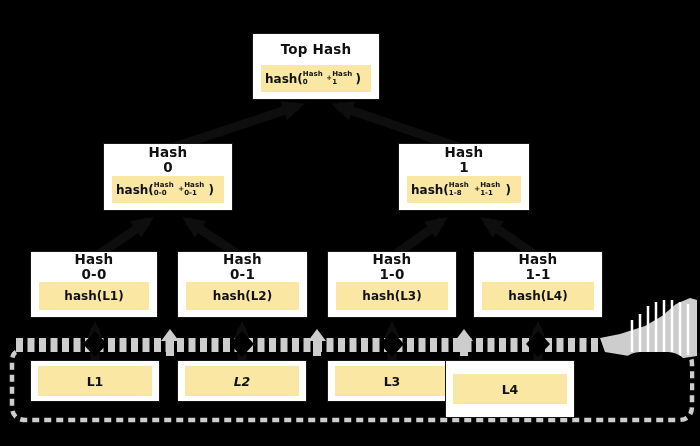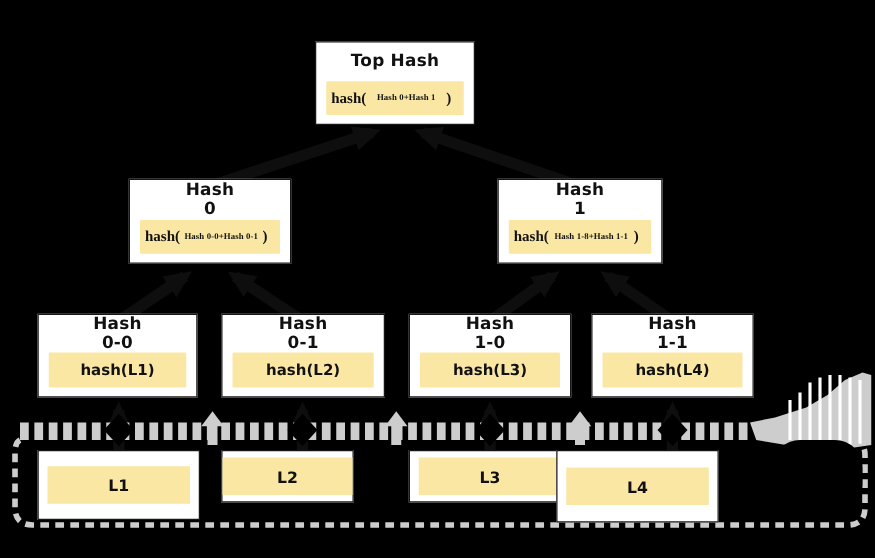--- a/index.html
+++ b/index.html
@@ -17,21 +17,21 @@
   }
   .node-title{
     flex:1;display:flex;flex-direction:column;align-items:center;justify-content:center;
     font-size:13.5px;font-weight:600;line-height:15px;letter-spacing:.2px;text-align:center;
   }
   .hash-strip{
     background:#FAE7A4;margin:0 8px 7px 8px;border-radius:1px;
     display:flex;align-items:center;justify-content:center;
     font-weight:700;font-size:12px;
   }
-  .strip-tall{height:27px;font-family:Liberation Serif, serif;}
+  .strip-tall{height:27px;}
   .strip-short{height:36px;font-weight:600;align-items:center;}
   .fn-open{margin-left:4px;}
   .fn-close{margin-right:10px;}
   .operand-stack{
     flex:1;display:flex;flex-direction:row;align-items:center;justify-content:center;
     font-size:7px;font-weight:700;line-height:7.5px;letter-spacing:.1px;
   }
   .leaf-block{
     position:absolute;background:#ffffff;border:1px solid #161616;box-sizing:border-box;
     display:flex;align-items:center;justify-content:center;
@@ -178,24 +178,24 @@
   <div class="node" style="left:473px;top:251px;width:130px;height:67px;">
     <div class="node-title">
       <span>Hash</span>
       <span>1-1</span>
     </div>
     <div class="hash-strip strip-short">
       <span>hash(L4)</span>
     </div>
   </div>
 
-  <div class="leaf-block" style="left:30px;top:360px;width:130px;height:56px;">
+  <div class="leaf-block" style="left:30px;top:360px;width:130px;height:42px;">
     <div class="leaf-inner">L1</div>
   </div>
-  <div class="leaf-block" style="left:177px;top:360px;width:106px;height:42px;">
+  <div class="leaf-block" style="left:177px;top:360px;width:130px;height:42px;font-style:italic;">
     <div class="leaf-inner">L2</div>
   </div>
   <div class="leaf-block" style="left:327px;top:360px;width:130px;height:42px;">
     <div class="leaf-inner">L3</div>
   </div>
   <div class="leaf-block" style="left:445px;top:360px;width:130px;height:58px;">
     <div class="leaf-inner">L4</div>
   </div>
 
 </div>

